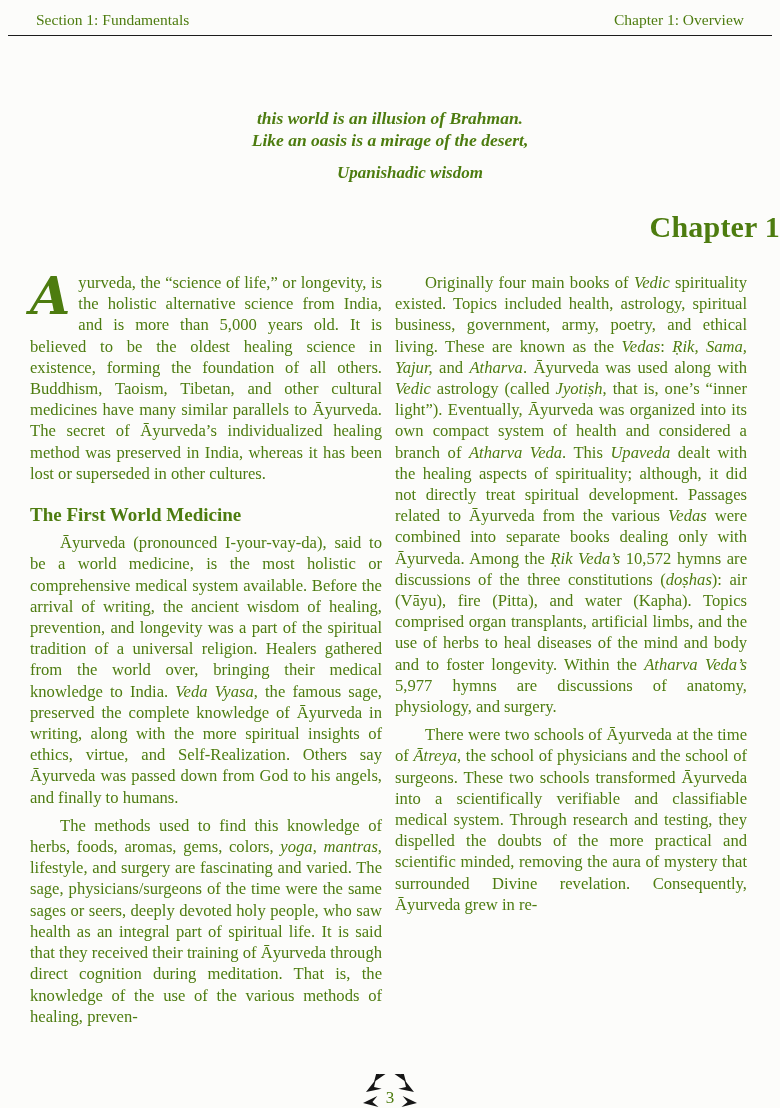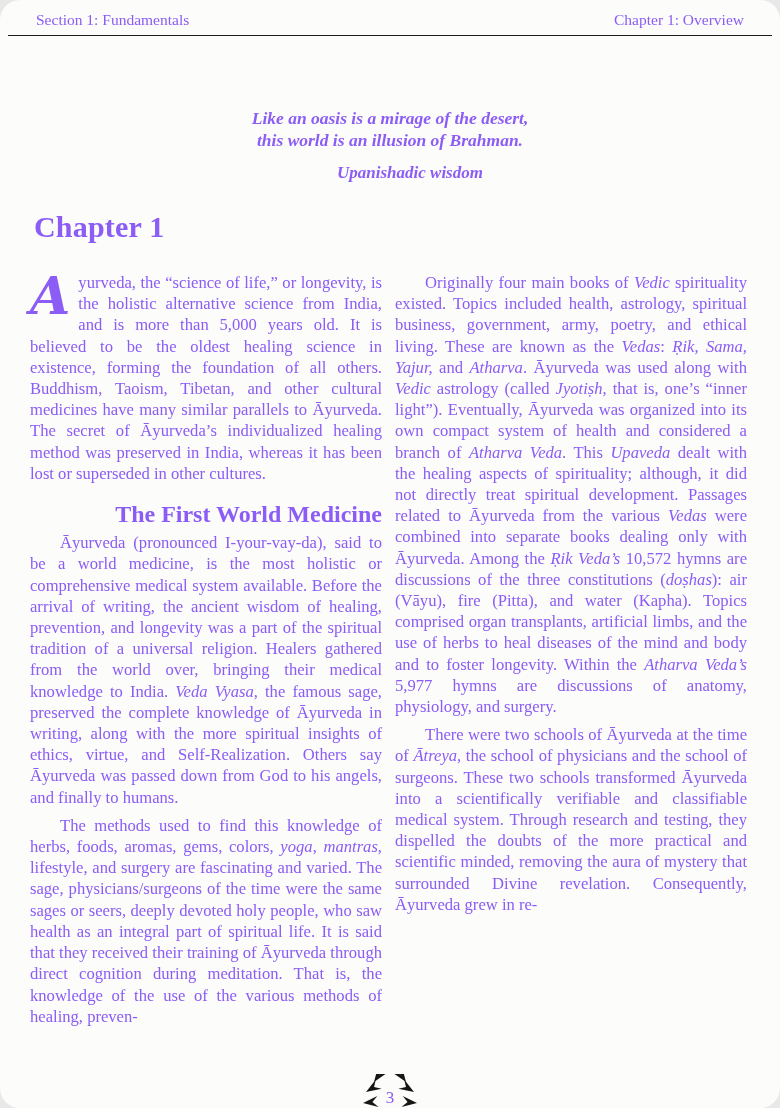--- a/index.html
+++ b/index.html
@@ -1,24 +1,23 @@
 <!DOCTYPE html>
 <html><head>
 <meta charset="utf-8">
 <style>
   html,body{margin:0;padding:0;background:#e8e8e8;}
   .page{
     position:relative;
     width:780px;height:1108px;
     margin:0 auto;
     background:#fcfcfa;
-    color:#8b5cf6;
+    color:#4d7c0f;
     overflow:hidden;
     font-family:"Liberation Serif","DejaVu Serif",serif;
-    border-radius:20px;
   }
   
   .running-head{
     display:flex;justify-content:space-between;
     padding:11px 36px 3px 36px;
     font-size:15.5px;
   }
   .head-rule{
     border:none;border-top:1.7px solid #1c1c1c;
     margin:3px 8px 0 8px;
@@ -33,44 +32,43 @@
   .attribution{
     margin-top:12px;
     text-align:center;
     font-weight:bold;font-style:italic;
     font-size:17px;
     transform:translateX(20px);
   }
   
   .chapter-title{
     margin-top:27px;
-    text-align:left;
+    text-align:right;
     font-weight:bold;
     font-size:30px;line-height:34px;
     letter-spacing:.2px;
-    margin-left:34px;
   }
   
   .columns{
     display:flex;gap:13px;
     padding:0 30px;
     margin-top:28px;
   }
   .col{
     width:352px;
     font-size:16.6px;line-height:21.2px;
     text-align:justify;
   }
   .col p{margin:0 0 7px 0;}
   .col p.indent{text-indent:30px;font-family:Liberation Serif, serif;}
   .col em{font-style:italic;}
   .section-heading{
-    font-size:24px;font-weight:bold;
+    font-size:19px;font-weight:bold;
     margin:20px 0 7px 0;
-    text-align:right;
+    text-align:left;
   }
   .dropcap{
     float:left;
     font-family:"DejaVu Serif",serif;
     font-weight:bold;font-style:italic;
     font-size:52px;line-height:42px;
     margin:3px 8px 0 0;
   }
   
   .footer{
@@ -91,22 +89,22 @@
 
 <div class="page">
 
   <div class="running-head">
     <span>Section 1: Fundamentals</span>
     <span>Chapter 1: Overview</span>
   </div>
   <hr class="head-rule">
 
   <div class="epigraph">
+    <div>this world is an illusion of Brahman.</div>
     <div>Like an oasis is a mirage of the desert,</div>
-    <div>this world is an illusion of Brahman.</div>
   </div>
   <div class="attribution">Upanishadic wisdom</div>
 
   <div class="chapter-title">
     <div>Chapter 1</div>
   </div>
 
   <div class="columns">
     <div class="col">
         <p><span class="dropcap">A</span><span>yurveda, the “science of life,” or longevity, is the holistic alternative science from India, and is more than 5,000 years old. It is believed to be the oldest healing science in existence, forming the foundation of all others. Buddhism, Taoism, Tibetan, and other cultural medicines have many similar parallels to Āyurveda. The secret of Āyurveda’s individualized healing method was preserved in India, whereas it has been lost or superseded in other cultures.</span></p>

